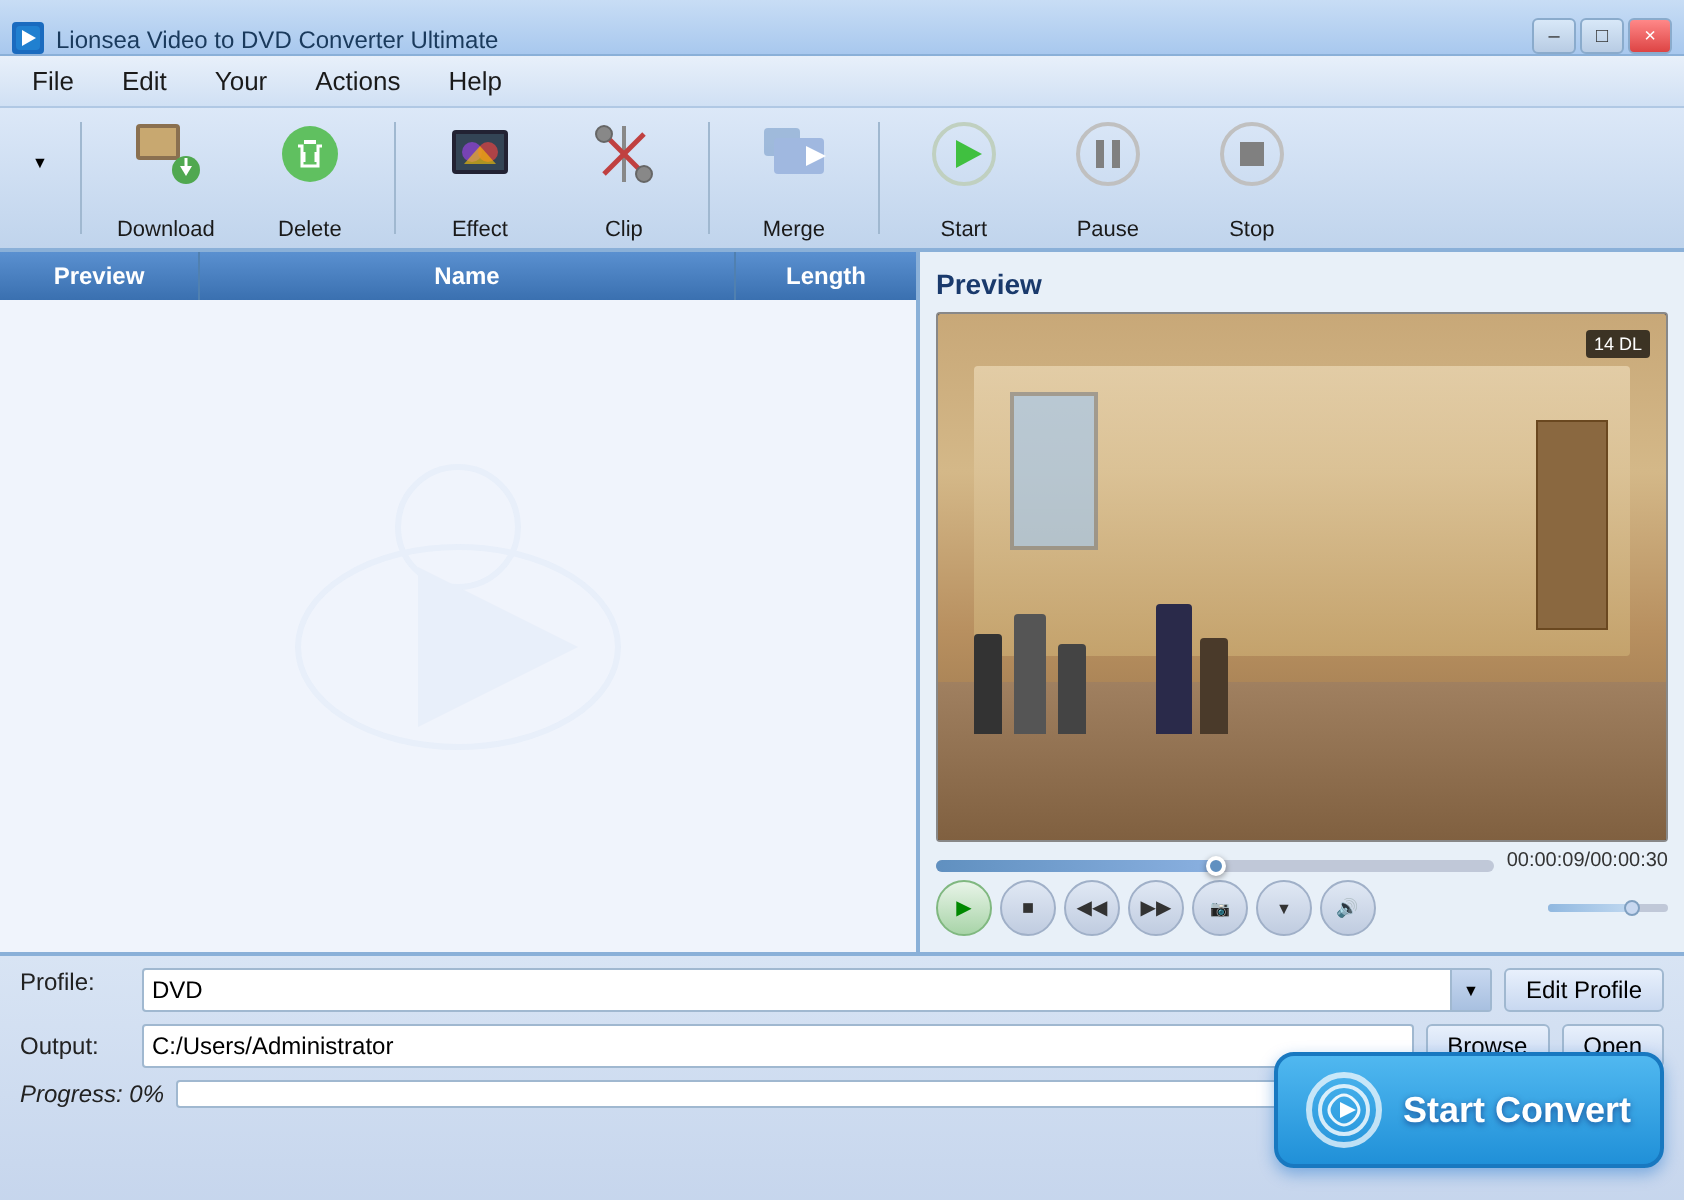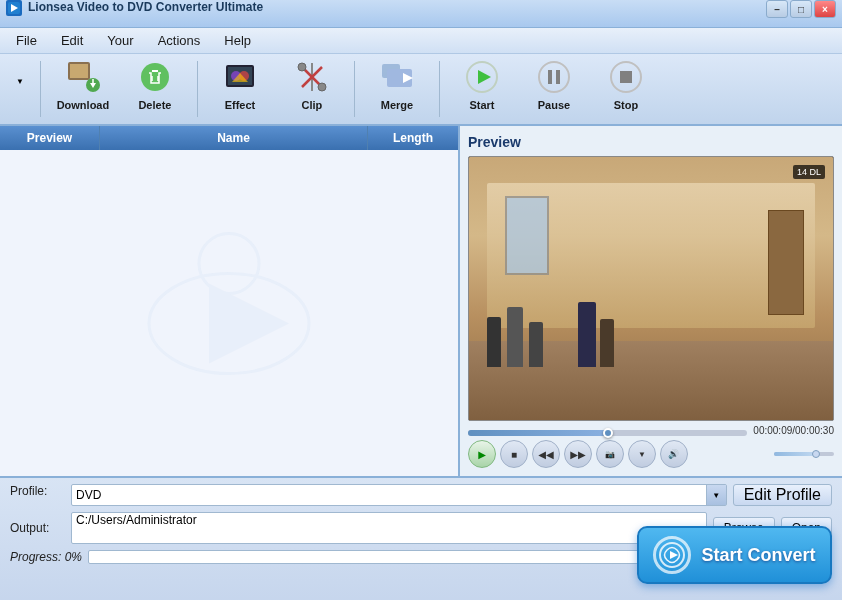--- a/index.html
+++ b/index.html
@@ -10,24 +10,23 @@
       font-size: 12px;
       background: #d4e4f7;
       overflow: hidden;
     }
 
     
     #titlebar {
       background: linear-gradient(to bottom, #c8ddf5, #a8c8ee);
       height: 28px;
       display: flex;
-      align-items: flex-start;
+      align-items: flex-end;
       padding: 0 6px;
       border-bottom: 1px solid #8ab0d8;
-      font-weight: bold;
     }
     #titlebar .app-icon {
       width: 16px; height: 16px;
       background: #1a6bbf;
       border-radius: 2px;
       margin-right: 6px;
       display: flex; align-items: center; justify-content: center;
       color: white; font-size: 10px; font-weight: bold;
     }
     #titlebar .title-text {
@@ -73,29 +72,28 @@
       display: flex;
       align-items: center;
       padding: 4px 8px;
       border-bottom: 2px solid #8ab0d8;
       gap: 4px;
     }
     .tb-btn {
       display: flex;
       flex-direction: column;
       align-items: center;
-      justify-content: flex-start;
+      justify-content: space-between;
       width: 68px;
       height: 64px;
       cursor: pointer;
       border-radius: 4px;
       gap: 2px;
       font-size: 11px;
       color: #1a1a1a;
-      font-weight: bold;
     }
     .tb-icon {
       width: 40px; height: 40px;
       display: flex; align-items: center; justify-content: center;
       font-size: 26px;
     }
     .tb-sep {
       width: 1px;
       height: 56px;
       background: #a0b8d0;
@@ -340,41 +338,41 @@
       border-left: 1px solid #a0b8d0;
       display: flex; align-items: center; justify-content: center;
       font-size: 8px;
       cursor: pointer;
     }
     .edit-profile-btn {
       background: linear-gradient(to bottom, #e8f0fc, #c8d8f0);
       border: 1px solid #a0b8d0;
       border-radius: 3px;
       padding: 2px 10px;
-      font-size: 16px;
+      font-size: 12px;
       cursor: pointer;
       height: 22px;
       display: flex; align-items: center;
     }
     .output-row {
       display: flex;
       align-items: center;
       margin-bottom: 6px;
       gap: 6px;
     }
     .output-label { font-size: 12px; color: #222; width: 55px; }
     .output-path {
       flex: 1;
-      height: 32px;
+      height: 22px;
       background: white;
       border: 1px solid #a0b8d0;
       border-radius: 2px;
       padding: 0 4px;
       font-size: 12px;
-      display: flex; align-items: flex-start;
+      display: flex; align-items: center;
     }
     .browse-btn, .open-btn {
       background: linear-gradient(to bottom, #e8f0fc, #c8d8f0);
       border: 1px solid #a0b8d0;
       border-radius: 3px;
       padding: 2px 10px;
       font-size: 12px;
       cursor: pointer;
       height: 22px;
       display: flex; align-items: center;

